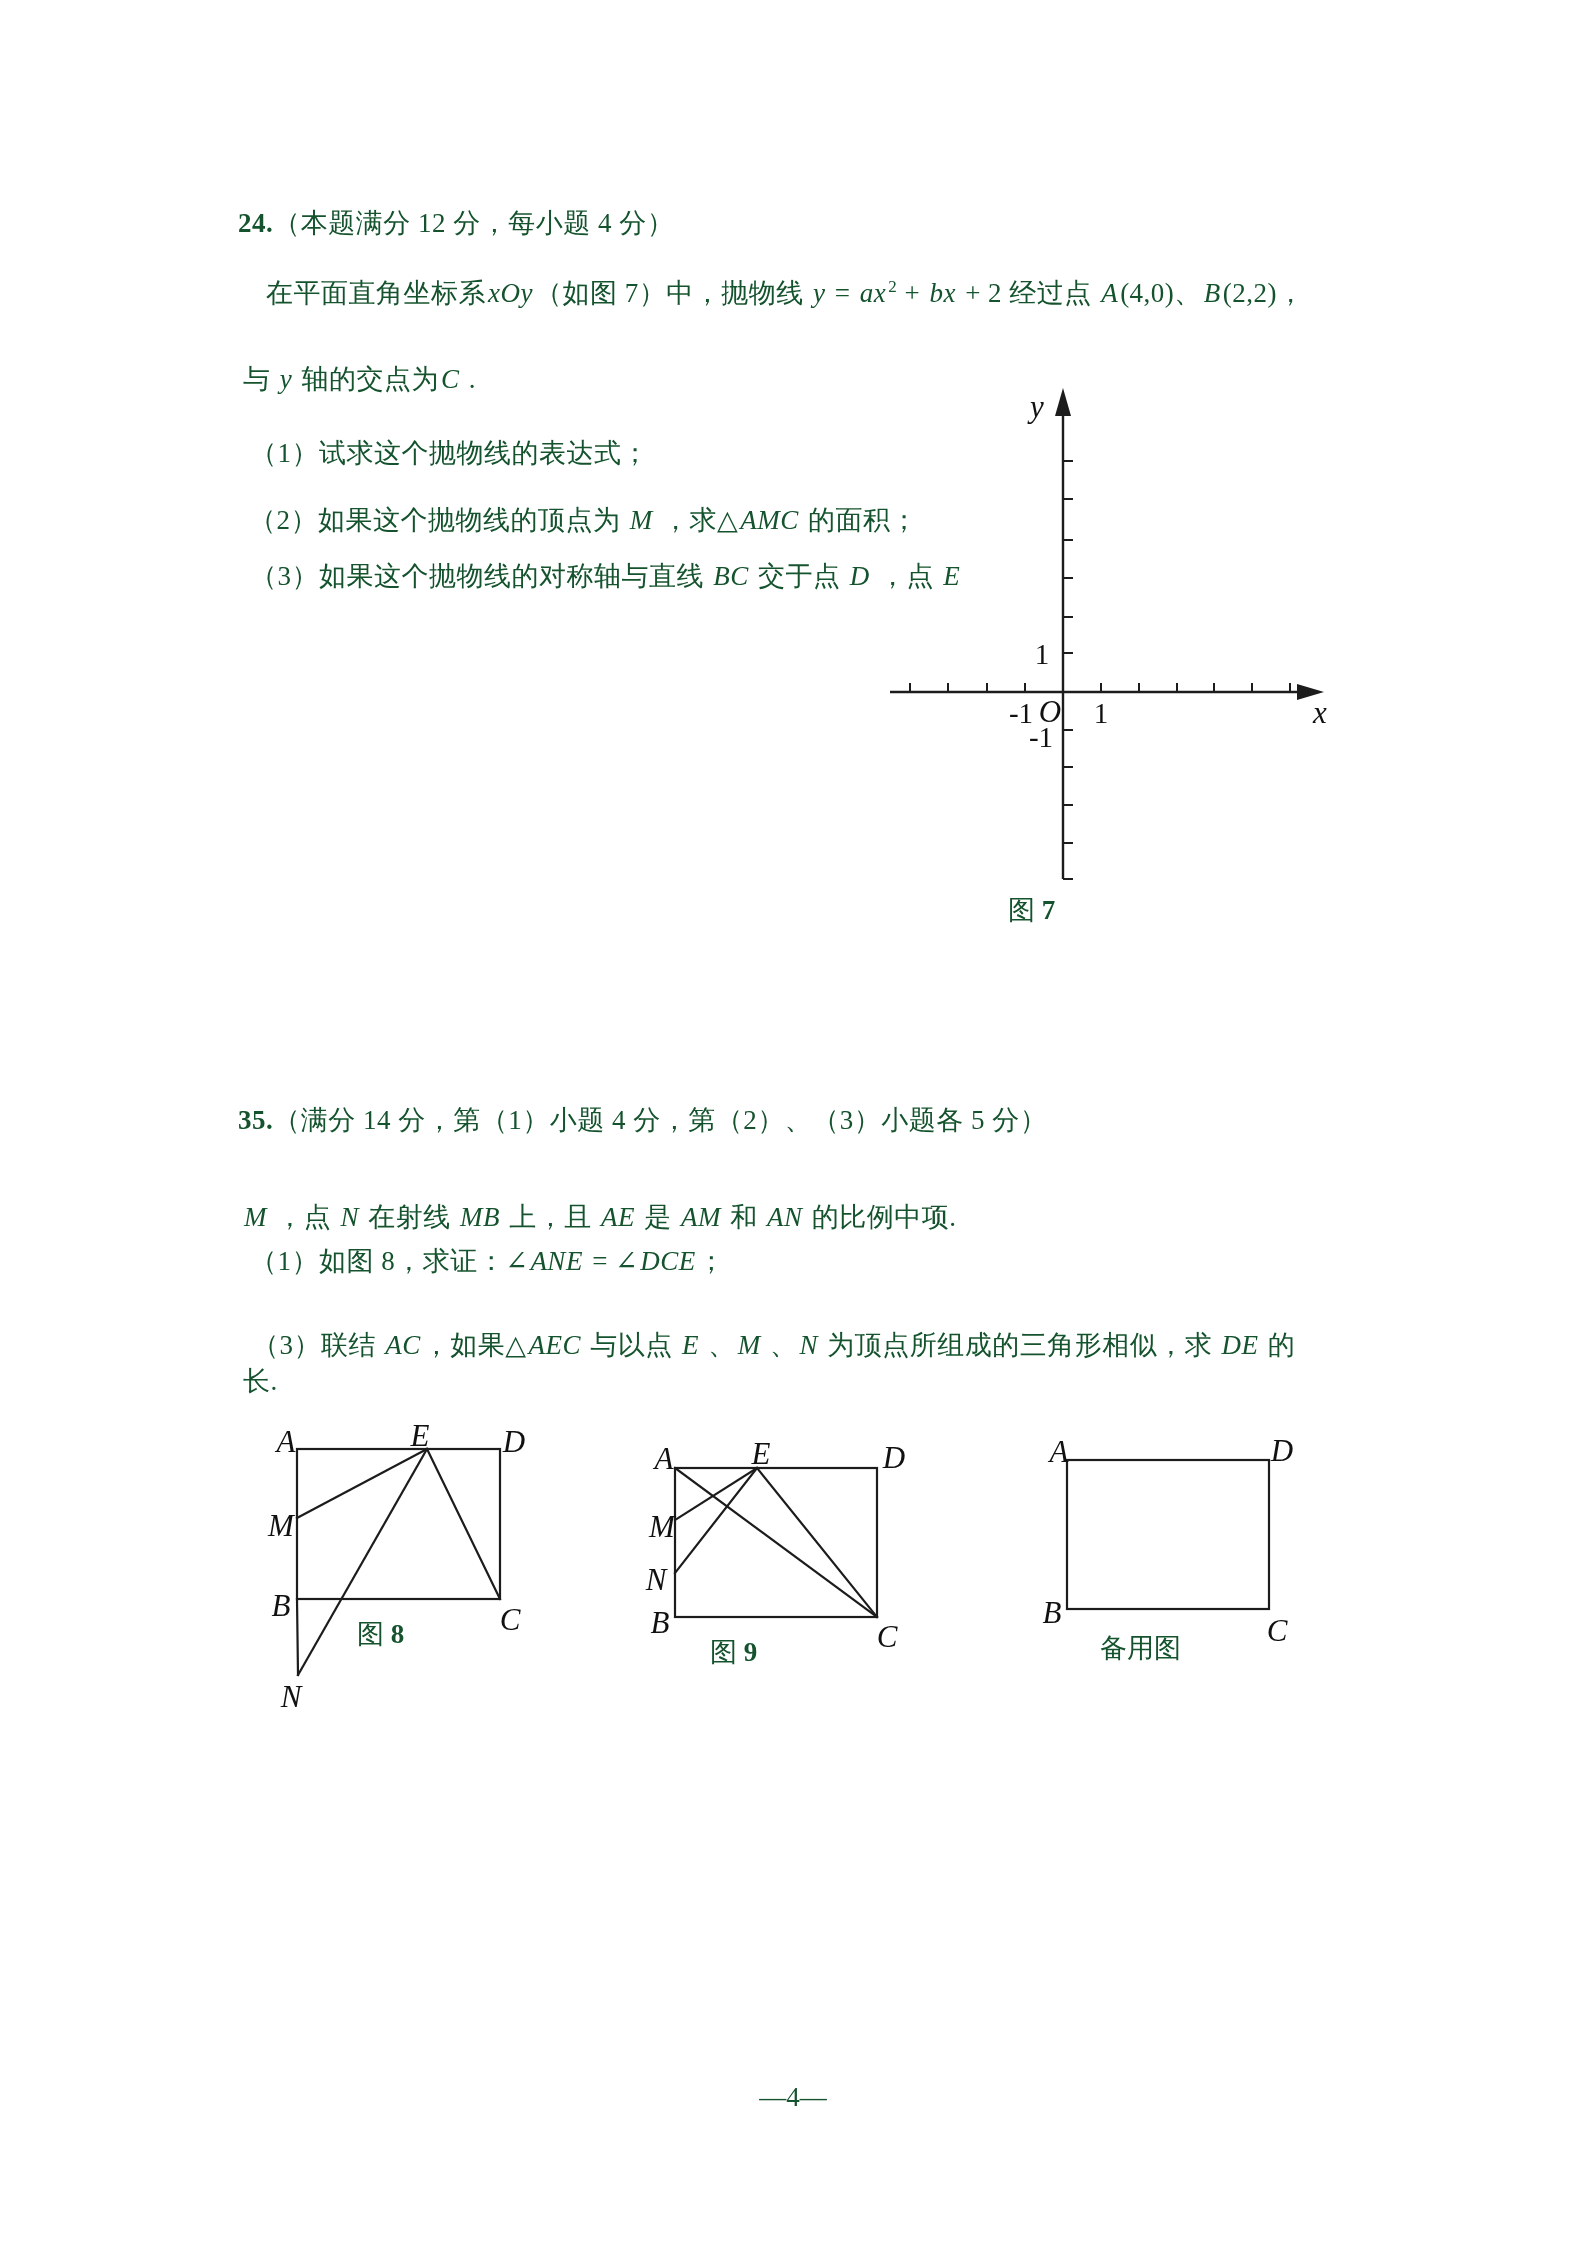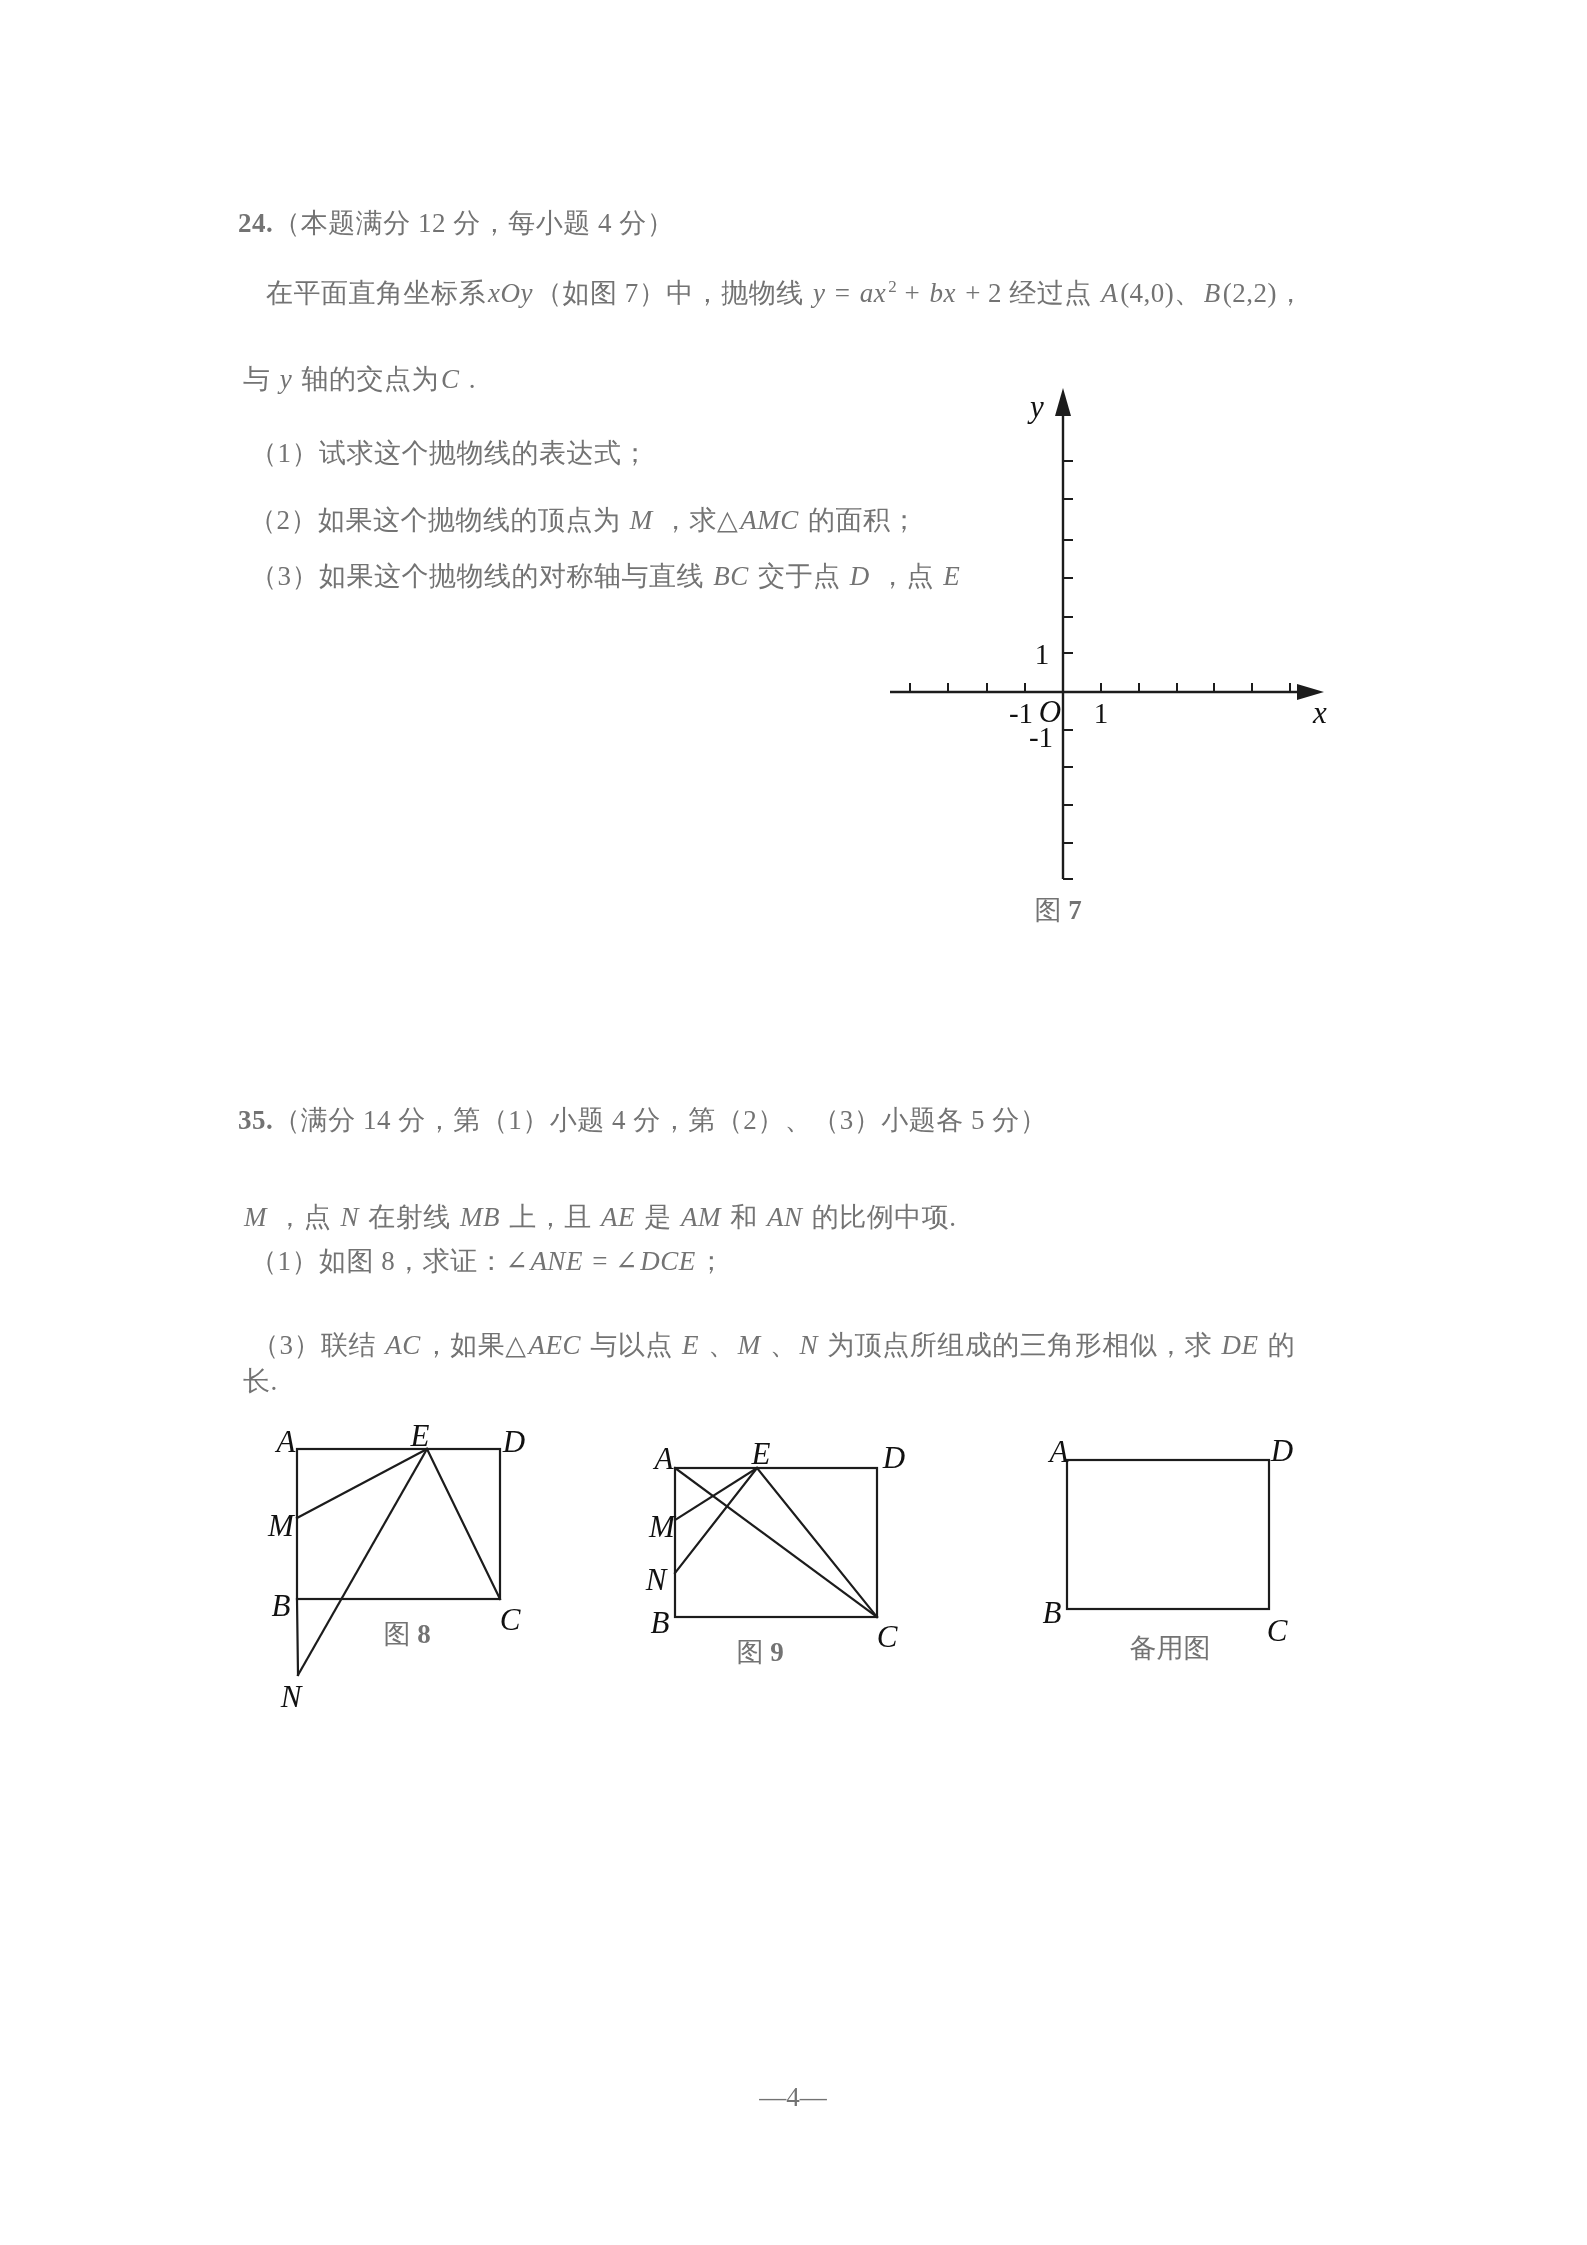--- a/index.html
+++ b/index.html
@@ -1,29 +1,29 @@
 <!DOCTYPE html>
 <html><head>
 <meta charset="utf-8">
 <style>
   html,body { margin:0; padding:0; background:#e8e8e8; }
   .page {
     position:relative; width:1587px; height:2245px; margin:0 auto;
     background:#ffffff; overflow:hidden;
-    font-family:"Liberation Serif","DejaVu Serif",serif; color:#737373;
+    font-family:"Liberation Serif","DejaVu Serif",serif; color:#14532d;
   }
   .tline {
     position:absolute; white-space:nowrap;
     font-size:27px; line-height:34px; letter-spacing:0.5px;
   }
   .tline b { font-weight:bold; }
   .mv { font-family:"Liberation Serif","DejaVu Serif",serif; padding:0 2px; }
   sup { font-size:17px; line-height:0; }
   .caption {
-    position:absolute; font-size:27px; line-height:32px; text-align:center; white-space:nowrap;
+    position:absolute; font-size:27px; line-height:32px; white-space:nowrap;
   }
   .caption b { font-weight:bold; }
   svg { position:absolute; overflow:visible; }
   .stroke { stroke:#1c1c1c; fill:none; stroke-width:2.2; stroke-linecap:square; }
   .axis  { stroke:#1c1c1c; fill:none; stroke-width:2.4; }
   .tick  { stroke:#1c1c1c; stroke-width:2; }
   .arrow { fill:#1c1c1c; stroke:none; }
   .flabel { font:italic 31px "Liberation Serif","DejaVu Serif",serif; fill:#111; text-anchor:middle; }
   .num    { font:29px "Liberation Serif","DejaVu Serif",serif; font-style:normal; fill:#111; text-anchor:middle; }
   .pageno { position:absolute; font-size:27px; text-align:center; }

